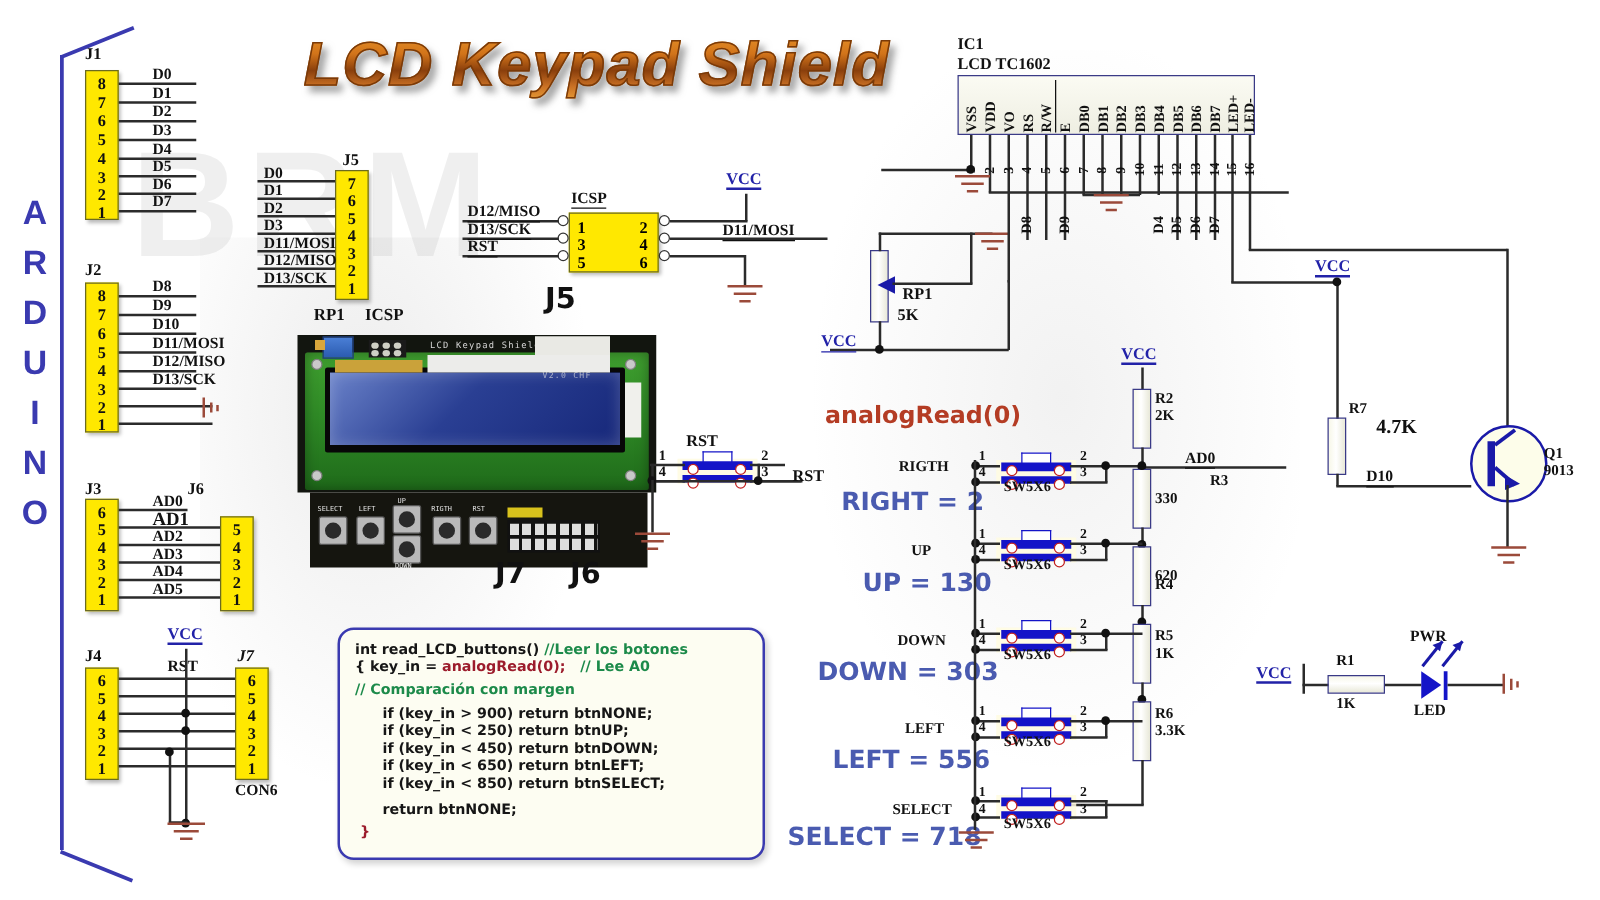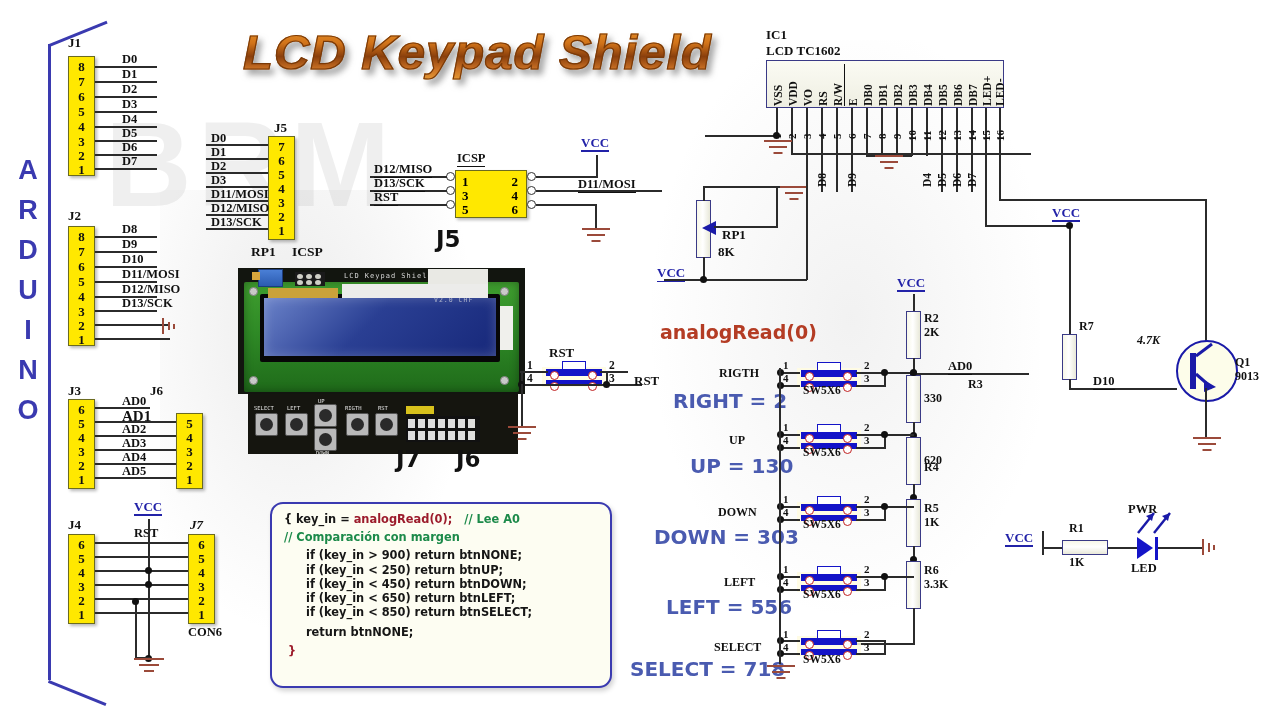--- a/index.html
+++ b/index.html
@@ -467,21 +467,21 @@
   <div class="wire wh" style="left:664px; top:279px; width:143px;"></div>
   <div class="wire wv" style="left:806px; top:224px; height:56px;"></div>
   <div class="lblu" style="left:657px; top:266px; font-size:13px; color:#2222a8; border-bottom-color:#2222a8;">VCC</div>
   <div class="dot" style="left:700px; top:276px;"></div>
 
   <svg class="abs" style="left:700px; top:218px; width:28px; height:20px;">
     <polygon points="2,10 16,3 16,17" fill="#1a1aa8"></polygon>
   </svg>
   <div class="wire wh" style="left:714px; top:226px; width:64px;"></div>
   <div class="wire wv" style="left:776px; top:186px; height:41px;"></div>
-  <div class="lbl" style="left:718px; top:245px; font-size:13px;">8K</div>
+  <div class="lbl" style="left:718px; top:245px; font-size:13px;">5K</div>
   <div class="gnd" style="left:779px; top:186px; width:30px; height:18px;">
     <i style="top:0px;  width:28px; height:2.4px;"></i>
     <i style="top:6px;  width:18px; height:2.4px;"></i>
     <i style="top:12px; width:9px;  height:2.4px;"></i>
   </div>
 
   <div class="lbl" style="left:766px; top:28px; font-size:13px;">IC1</div>
   <div class="lbl" style="left:766px; top:44px; font-size:13px;">LCD  TC1602</div>
   <div id="ic1-box"></div>
 
@@ -738,21 +738,21 @@
 
   <div class="wire wv" style="left:779px; top:368px; height:296px;"></div>
   <div class="gnd" style="left:766px; top:665px; width:30px; height:18px;">
     <i style="top:0px;  width:28px; height:2.4px;"></i>
     <i style="top:6px;  width:18px; height:2.4px;"></i>
     <i style="top:12px; width:9px;  height:2.4px;"></i>
   </div>
 
   <div class="resV" style="left:1062px; top:334px; height:46px;"></div>
   <div class="lbl" style="left:1079px; top:320px; font-size:12px;">R7</div>
-  <div class="lbl" style="left:1137px; top:334px; font-size:12px;font-style:italic;">4.7K</div>
+  <div class="lbl" style="left:1101px; top:334px; font-size:16px;">4.7K</div>
   <div class="wire wv" style="left:1069px; top:379px; height:10px;"></div>
   <div class="wire wh" style="left:1069px; top:388px; width:108px;"></div>
   <div class="lblu" style="left:1093px; top:375px; font-size:12.5px;">D10</div>
 
   <div id="q1-circle"></div>
   <div class="abs" style="left:1190px; top:353px; width:6px; height:36px; background:#1a1aa8;"></div>
   <svg class="abs" style="left:1190px; top:340px; width:58px; height:62px;">
     <line x1="6" y1="16" x2="22" y2="4" stroke="#1a1aa8" stroke-width="3"></line>
     <line x1="6" y1="34" x2="22" y2="48" stroke="#1a1aa8" stroke-width="3"></line>
     <polygon points="14,40 26,47 14,52" fill="#1a1aa8"></polygon>
@@ -785,20 +785,24 @@
   <div class="lbl" style="left:1131px; top:562px; font-size:12.5px;">LED</div>
   <div class="wire wh" style="left:1158px; top:547px; width:46px;"></div>
   <div class="gnd" style="left:1200px; top:539px; width:22px; height:16px;">
     <i style="top:0px;  width:2px; height:16px; left:3px;"></i>
     <i style="top:4px;  width:2px; height:9px;  left:9px;"></i>
     <i style="top:6px;  width:2px; height:5px;  left:14px;"></i>
   </div>
 
   <div id="codebox">
     <div>
+      <span>int read_LCD_buttons()</span>
+      <span class="c-green">//Leer los botones</span>
+    </div>
+    <div>
       <span>{ key_in = </span><span class="c-red">analogRead(0);</span>
       <span class="c-green" style="padding-left:8px;">// Lee A0</span>
     </div>
     <div class="c-green" style="padding-top:4px;">// Comparación con  margen</div>
     <div class="ind1" style="padding-top:4px;">if (key_in &gt; 900) return btnNONE;</div>
     <div class="ind1">if (key_in &lt; 250)  return btnUP;</div>
     <div class="ind1">if (key_in &lt; 450)  return btnDOWN;</div>
     <div class="ind1">if (key_in &lt; 650)  return btnLEFT;</div>
     <div class="ind1">if (key_in &lt; 850)  return btnSELECT;</div>
     <div class="ind1" style="padding-top:6px;">return btnNONE;</div>

